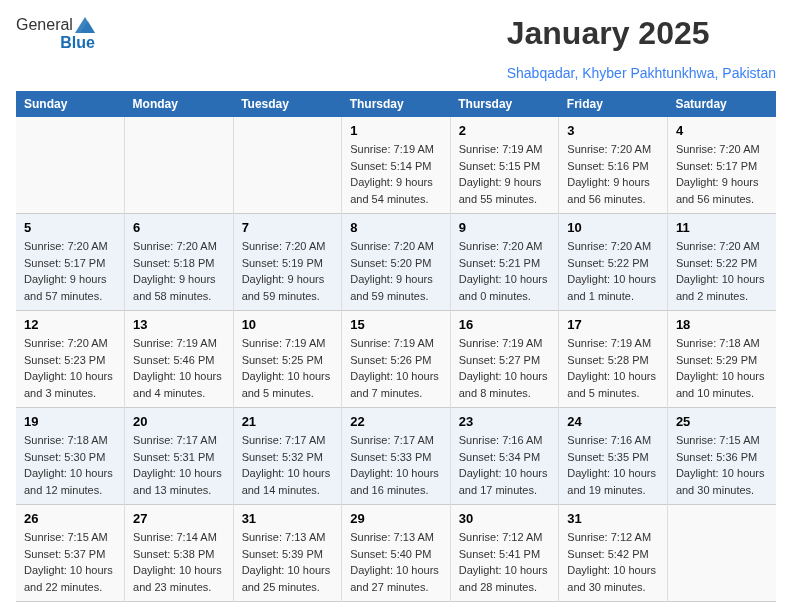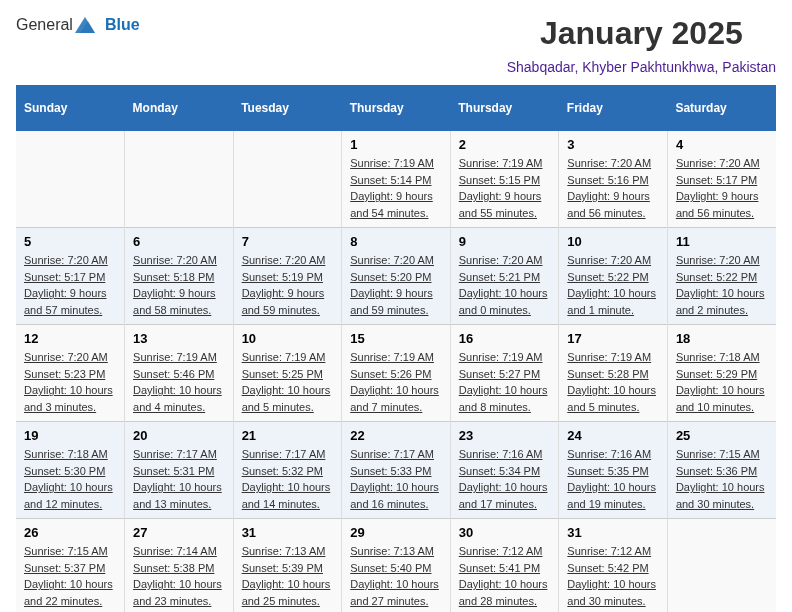--- a/index.html
+++ b/index.html
@@ -11,49 +11,49 @@
       padding: 16px;
     }
     .header {
       display: flex;
       align-items: flex-start;
       justify-content: space-between;
       margin-bottom: 10px;
     }
     .logo {
       display: flex;
+      flex-direction: column;
       align-items: flex-end;
-      gap: 10px;
     }
     .logo-general { color: #333; }
     .logo-blue { color: #1a6eb5; }
     .title-block {
-      text-align: center;
+      text-align: left;
     }
     .calendar-title {
       font-size: 32px;
       font-weight: bold;
       color: #333;
       line-height: 1.1;
     }
     .calendar-subtitle {
       font-size: 14px;
-      color: #4c1d95;
-      margin-top: 8px;
+      color: #3b82f6;
+      margin-top: 14px;
     }
     table {
       width: 100%;
       border-collapse: collapse;
       font-size: 11px;
     }
     thead tr th {
       background-color: #2b6db5;
       color: #fff;
       text-align: left;
-      padding: 16px 8px;
+      padding: 6px 8px;
       font-size: 12px;
       font-weight: bold;
     }
     tbody tr {
       border-bottom: 1px solid #ccc;
     }
     tbody tr:nth-child(odd) {
       background-color: #f9f9f9;
     }
     tbody tr:nth-child(even) {
@@ -68,21 +68,20 @@
     td:last-child { border-right: none; }
     .day-number {
       font-weight: bold;
       font-size: 13px;
       display: block;
       margin-bottom: 3px;
     }
     .day-info {
       color: #333;
       line-height: 1.5;
-      text-decoration: underline;
     }
     .empty-cell { background: transparent; }
   </style>
 </head>
 <body>
 
 <div class="header">
   <div class="logo">
     <div style="display:flex;align-items:center;">
       <span class="logo-general">General</span>

